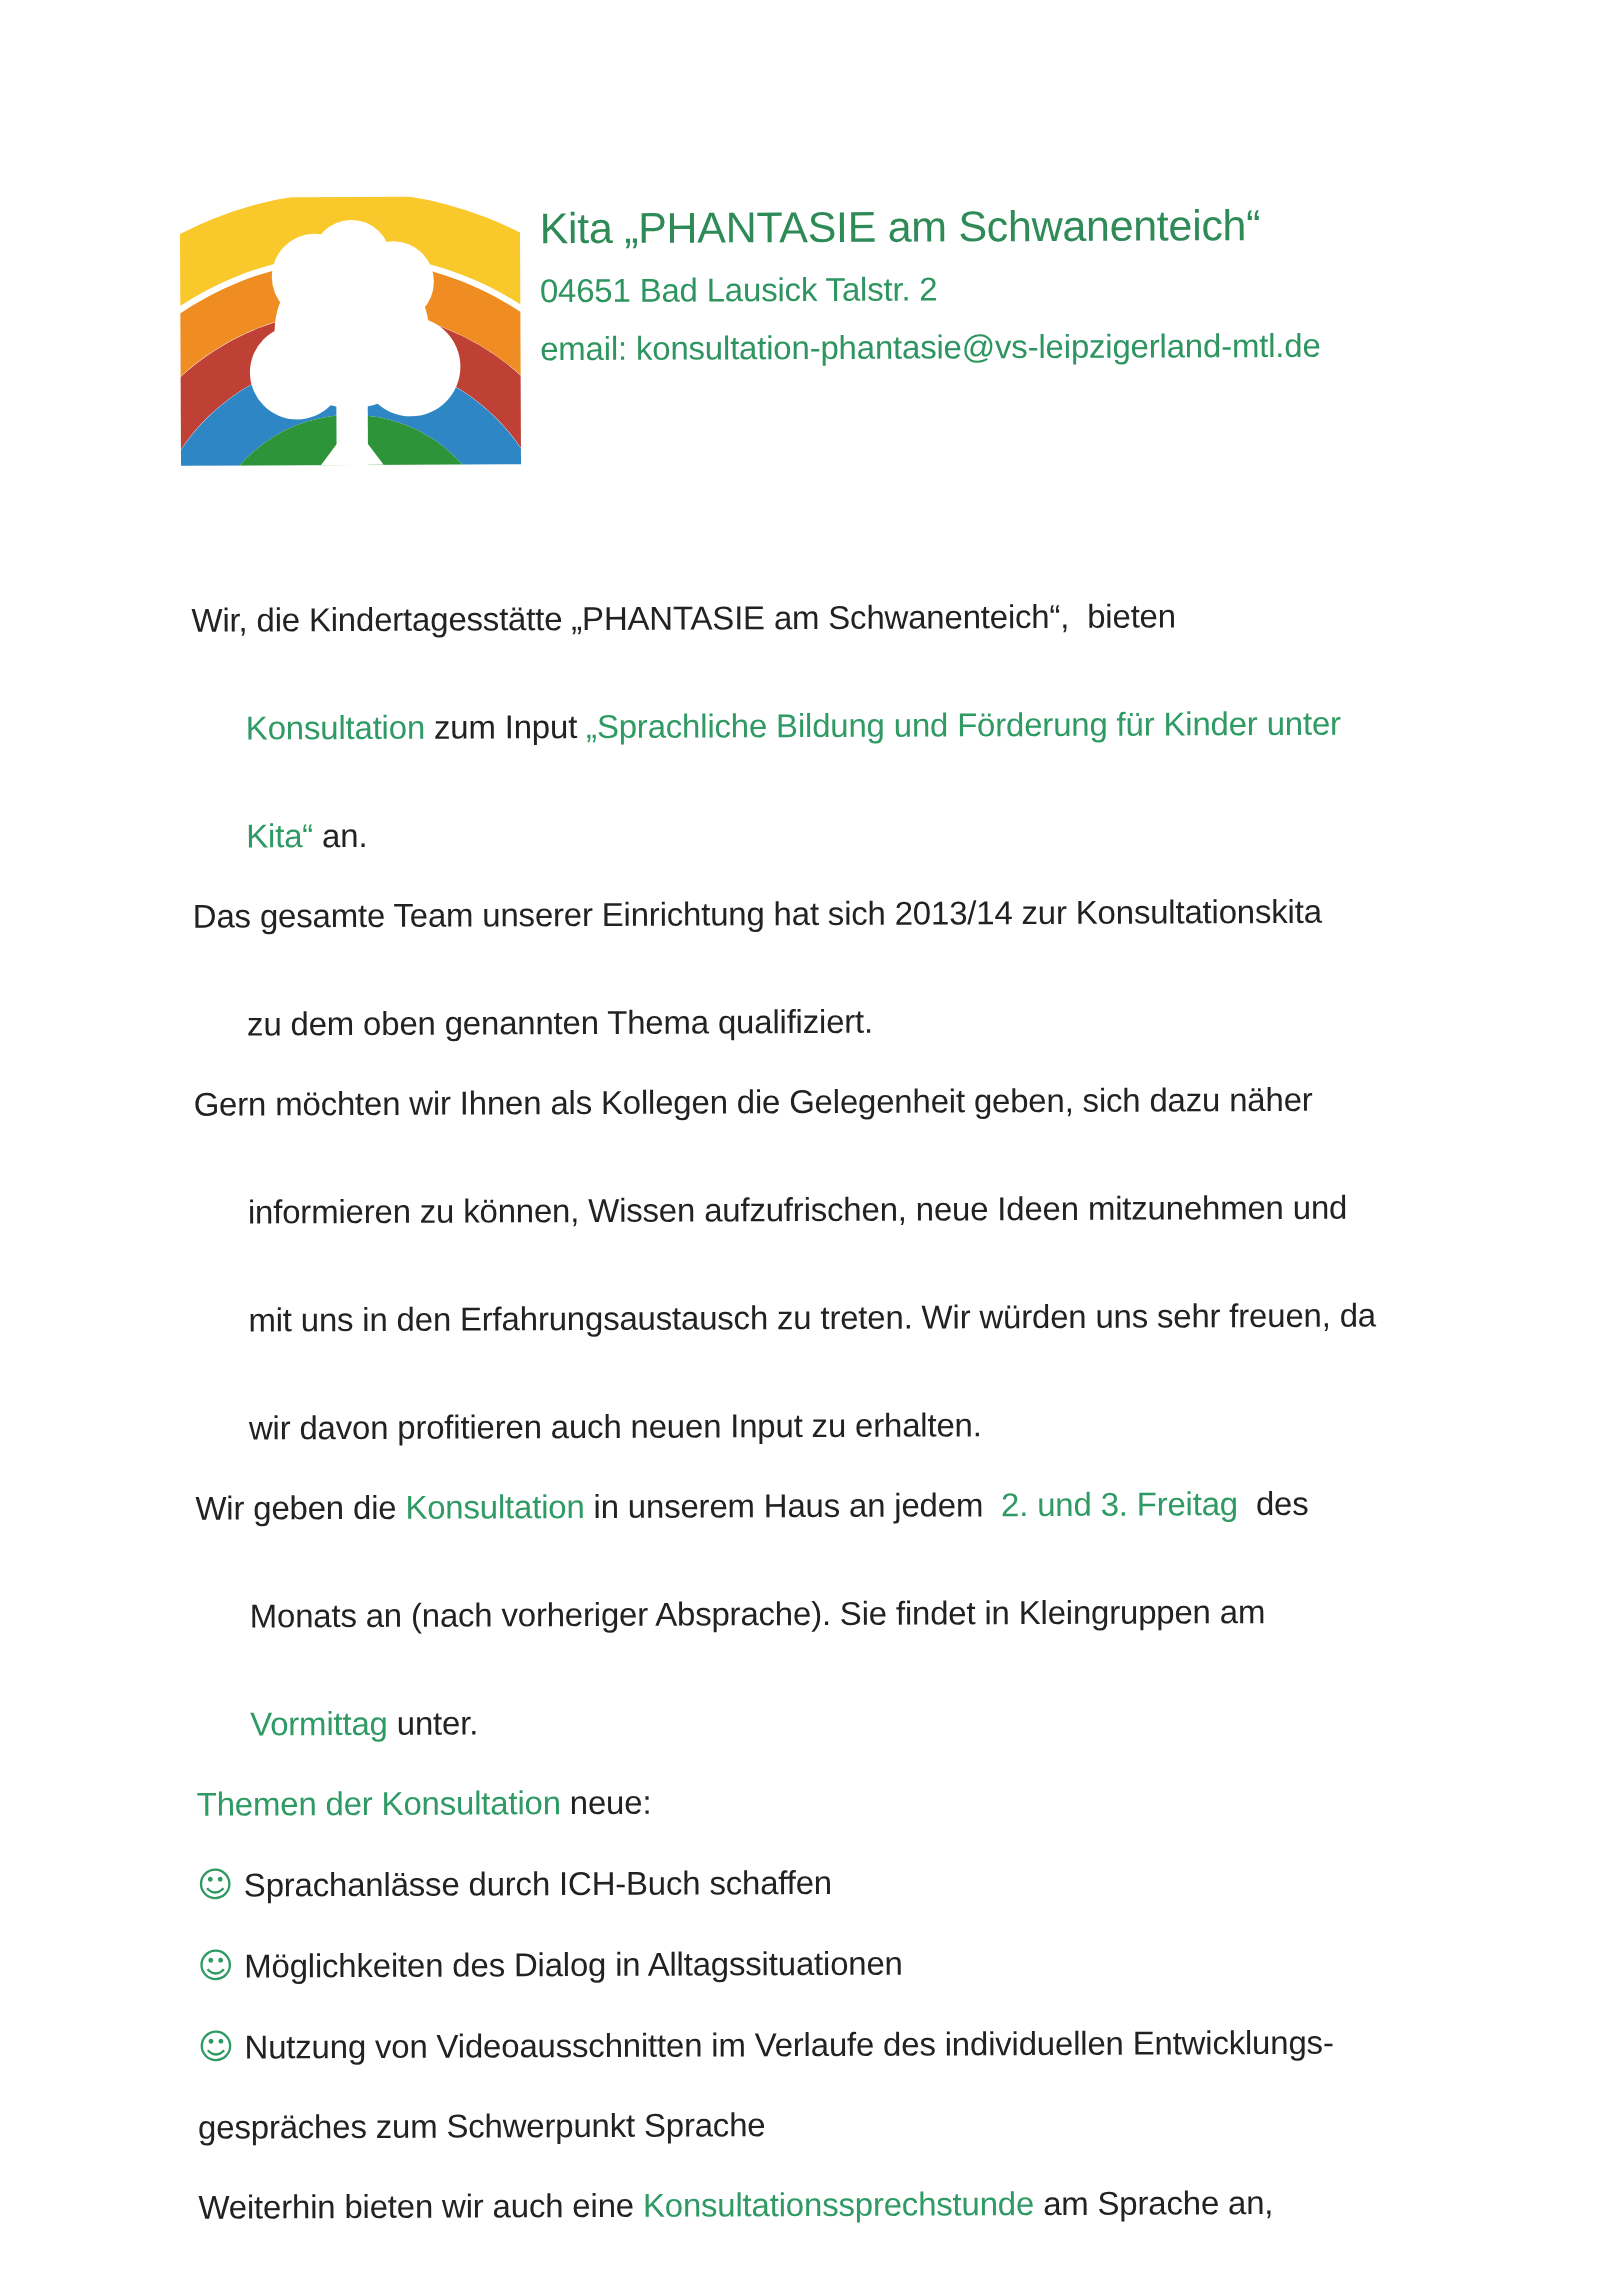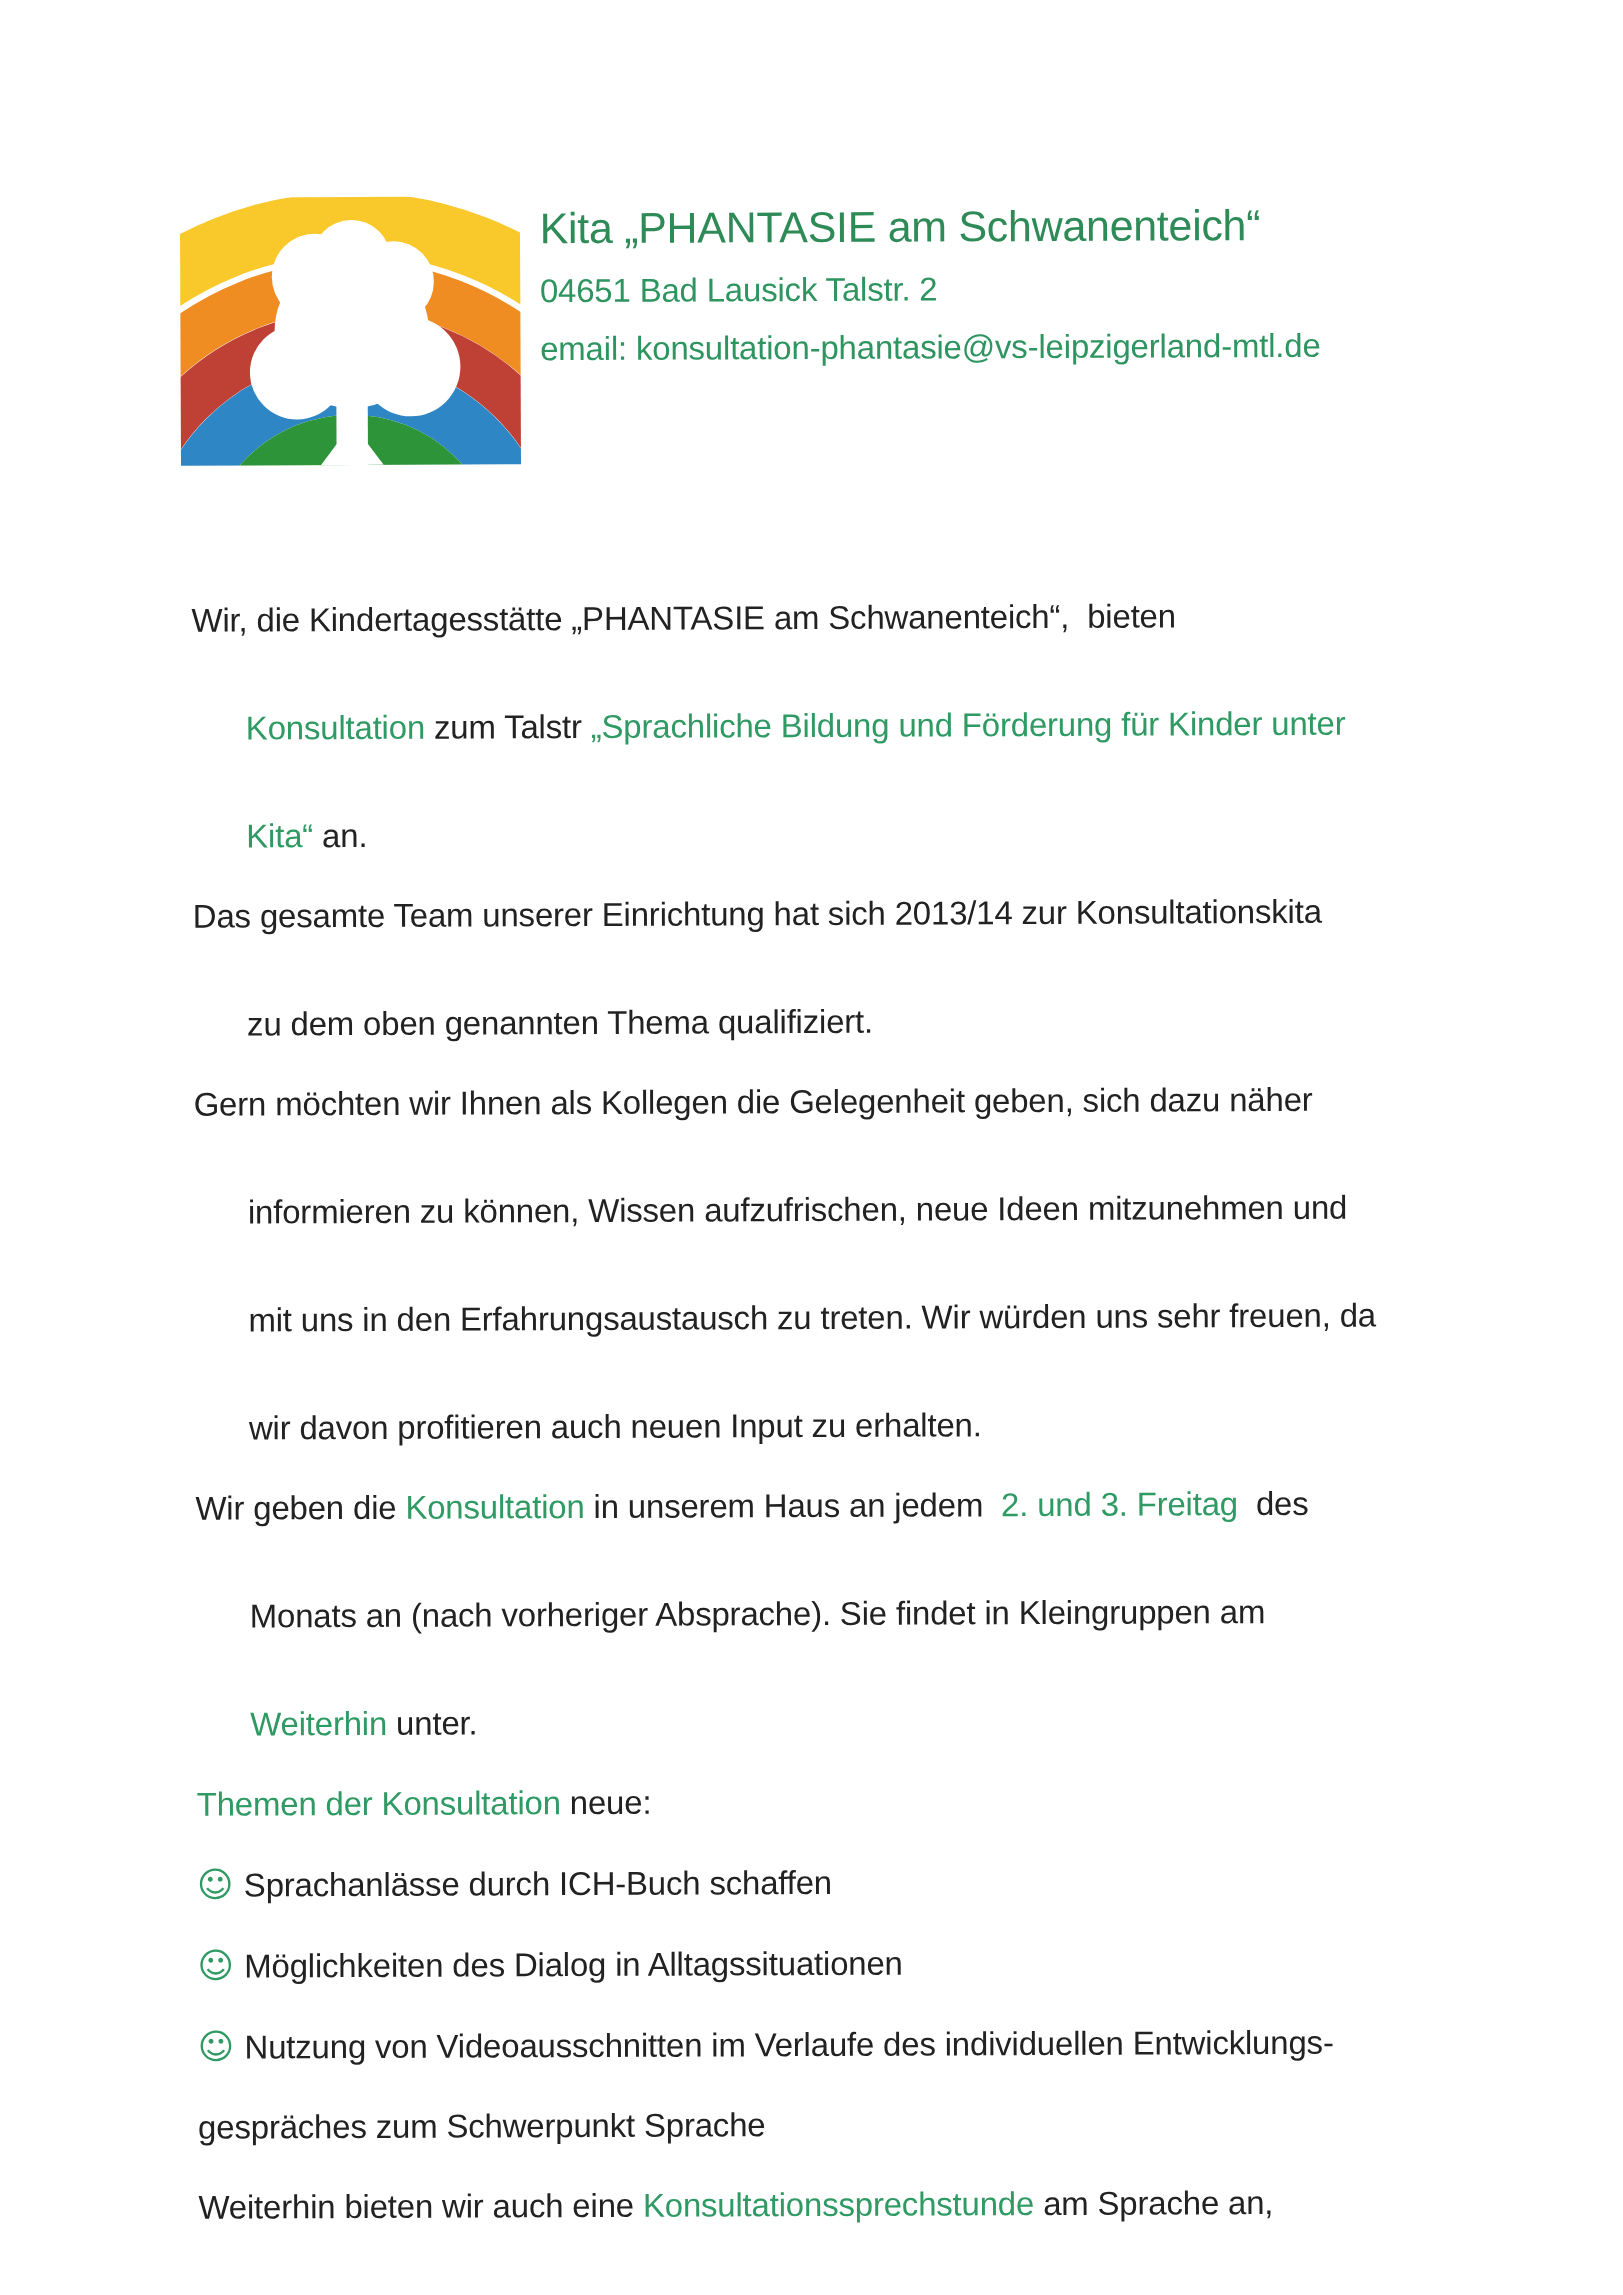--- a/index.html
+++ b/index.html
@@ -78,34 +78,34 @@
     <div class="lh-text">
       <h1 class="lh-title">Kita „PHANTASIE am Schwanenteich“</h1>
       <div class="lh-line">04651 Bad Lausick Talstr. 2</div>
       <div class="lh-line">email: konsultation-phantasie@vs-leipzigerland-mtl.de</div>
     </div>
   </header>
 
   <main class="letter-body">
 
     <p><span>Wir, die Kindertagesstätte „PHANTASIE am Schwanenteich“,  bieten</span><br>
-      <span class="g">Konsultation</span><span> zum Talstr </span><span class="g">„Sprachliche Bildung und Förderung für Kinder unter</span><br>
+      <span class="g">Konsultation</span><span> zum Input </span><span class="g">„Sprachliche Bildung und Förderung für Kinder unter</span><br>
       <span class="g">Kita“</span><span> an.</span></p>
 
     <p><span>Das gesamte Team unserer Einrichtung hat sich 2013/14 zur Konsultationskita</span><br>
       <span>zu dem oben genannten Thema qualifiziert.</span></p>
 
     <p><span>Gern möchten wir Ihnen als Kollegen die Gelegenheit geben, sich dazu näher</span><br>
       <span>informieren zu können, Wissen aufzufrischen, neue Ideen mitzunehmen und</span><br>
       <span>mit uns in den Erfahrungsaustausch zu treten. Wir würden uns sehr freuen, da</span><br>
       <span>wir davon profitieren auch neuen Input zu erhalten.</span></p>
 
     <p><span>Wir geben die </span><span class="g">Konsultation</span><span> in unserem Haus an jedem  </span><span class="g">2. und 3. Freitag</span><span>  des</span><br>
       <span>Monats an (nach vorheriger Absprache). Sie findet in Kleingruppen am</span><br>
-      <span class="g">Weiterhin</span><span> unter.</span></p>
+      <span class="g">Vormittag</span><span> unter.</span></p>
 
     <div class="line-block">
       <div class="row"><span class="g">Themen der Konsultation</span><span> neue:</span></div>
       <div class="row"><span class="smiley">☺</span><span>Sprachanlässe durch ICH-Buch schaffen</span></div>
       <div class="row"><span class="smiley">☺</span><span>Möglichkeiten des Dialog in Alltagssituationen</span></div>
       <div class="row"><span class="smiley">☺</span><span>Nutzung von Videoausschnitten im Verlaufe des individuellen Entwicklungs-</span></div>
       <div class="row"><span>gespräches zum Schwerpunkt Sprache</span></div>
     </div>
 
     <p><span>Weiterhin bieten wir auch eine </span><span class="g">Konsultationssprechstunde</span><span> am Sprache an,</span><br>

